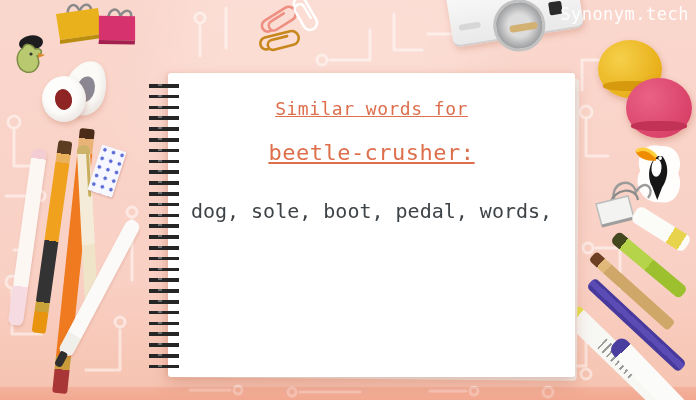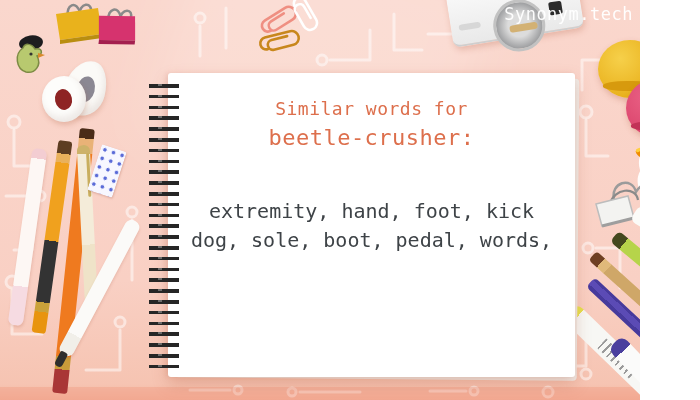--- a/index.html
+++ b/index.html
@@ -1,17 +1,17 @@
 <!DOCTYPE html>
 <html><head>
 <meta charset="utf-8">
 <style>
   html,body{margin:0;padding:0;}
   #stage{
-    position:relative; width:640px; height:400px; overflow:hidden;
+    position:relative; width:696px; height:400px; overflow:hidden;
     background:linear-gradient(180deg,#fad7cd 0%,#f9d0c4 70%,#f6c4b2 96%,#f3b39d 100%);
     font-family:"DejaVu Sans Mono","Liberation Mono",monospace;
   }
   .abs{position:absolute;}
   
   #circuit{left:0;top:0;z-index:1;}
   
   .streak{left:170px;top:-60px;width:300px;height:240px;background:rgba(255,255,255,.16);
     transform:rotate(18deg);filter:blur(26px);z-index:1;}
   .bottom-band{left:0;bottom:0;width:700px;height:13px;background:rgba(240,150,122,.35);z-index:2;}
@@ -20,23 +20,23 @@
   .sheet-under{left:176px;top:77px;width:402px;height:302px;background:#f0ece8;
     transform:rotate(.5deg);border-radius:4px;z-index:4;}
   .notebook{left:168px;top:73px;width:407px;height:304px;background:#ffffff;
     border-radius:3px;box-shadow:0 7px 16px rgba(176,86,58,.28), -2px 0 4px rgba(176,86,58,.12);z-index:5;}
   .coils{left:149px;top:84px;width:30px;height:288px;z-index:6;
     background:repeating-linear-gradient(to bottom,#262626 0 3.5px,rgba(0,0,0,0) 3.5px 10.8px);}
   .coils-shine{left:158px;top:84px;width:4px;height:288px;z-index:7;
     background:repeating-linear-gradient(to bottom,#6b6b6b 0 2px,rgba(0,0,0,0) 2px 10.8px);}
 
   
-  .heading{left:168px;top:98px;width:407px;text-align:center;z-index:8;color:#dd6f4c;}
+  .heading{left:168px;top:98px;width:407px;text-align:center;z-index:8;color:#dd6f4c;text-decoration:underline;}
   .heading .h1{font-size:18px;letter-spacing:.5px;}
-  .heading .h2{font-size:22px;margin-top:6px;letter-spacing:.5px;}
+  .heading .h2{font-size:22px;margin-top:21px;letter-spacing:.5px;}
   .synonyms{left:168px;top:197px;width:407px;text-align:center;z-index:8;
     color:#3e4347;font-size:20px;line-height:29px;}
 
   
   .logo{right:7px;top:4px;color:rgba(255,255,255,.96);font-size:17px;z-index:9;letter-spacing:.5px;}
 
   
   .pen{border-radius:6px;z-index:3;}
   .live-pen{left:20px;top:148px;width:15px;height:178px;transform:rotate(8deg);
     background:linear-gradient(180deg,#f3cdd2 0 10px,#fdf7f4 10px 78%,#f6dbe2 78%);
@@ -245,18 +245,17 @@
   <div class="abs notebook"></div>
   <div class="abs coils"></div>
   <div class="abs coils-shine"></div>
 
   <div class="abs heading">
     <div class="h1">Similar words for</div>
     <div class="h2">beetle-crusher:</div>
   </div>
 
   <div class="abs synonyms">
-    <div>extremity, hand, foot, kick</div>
     <div>dog, sole, boot, pedal, words,</div>
   </div>
 
   <div class="abs bottom-band"></div>
 </div>
 
 </body></html>

